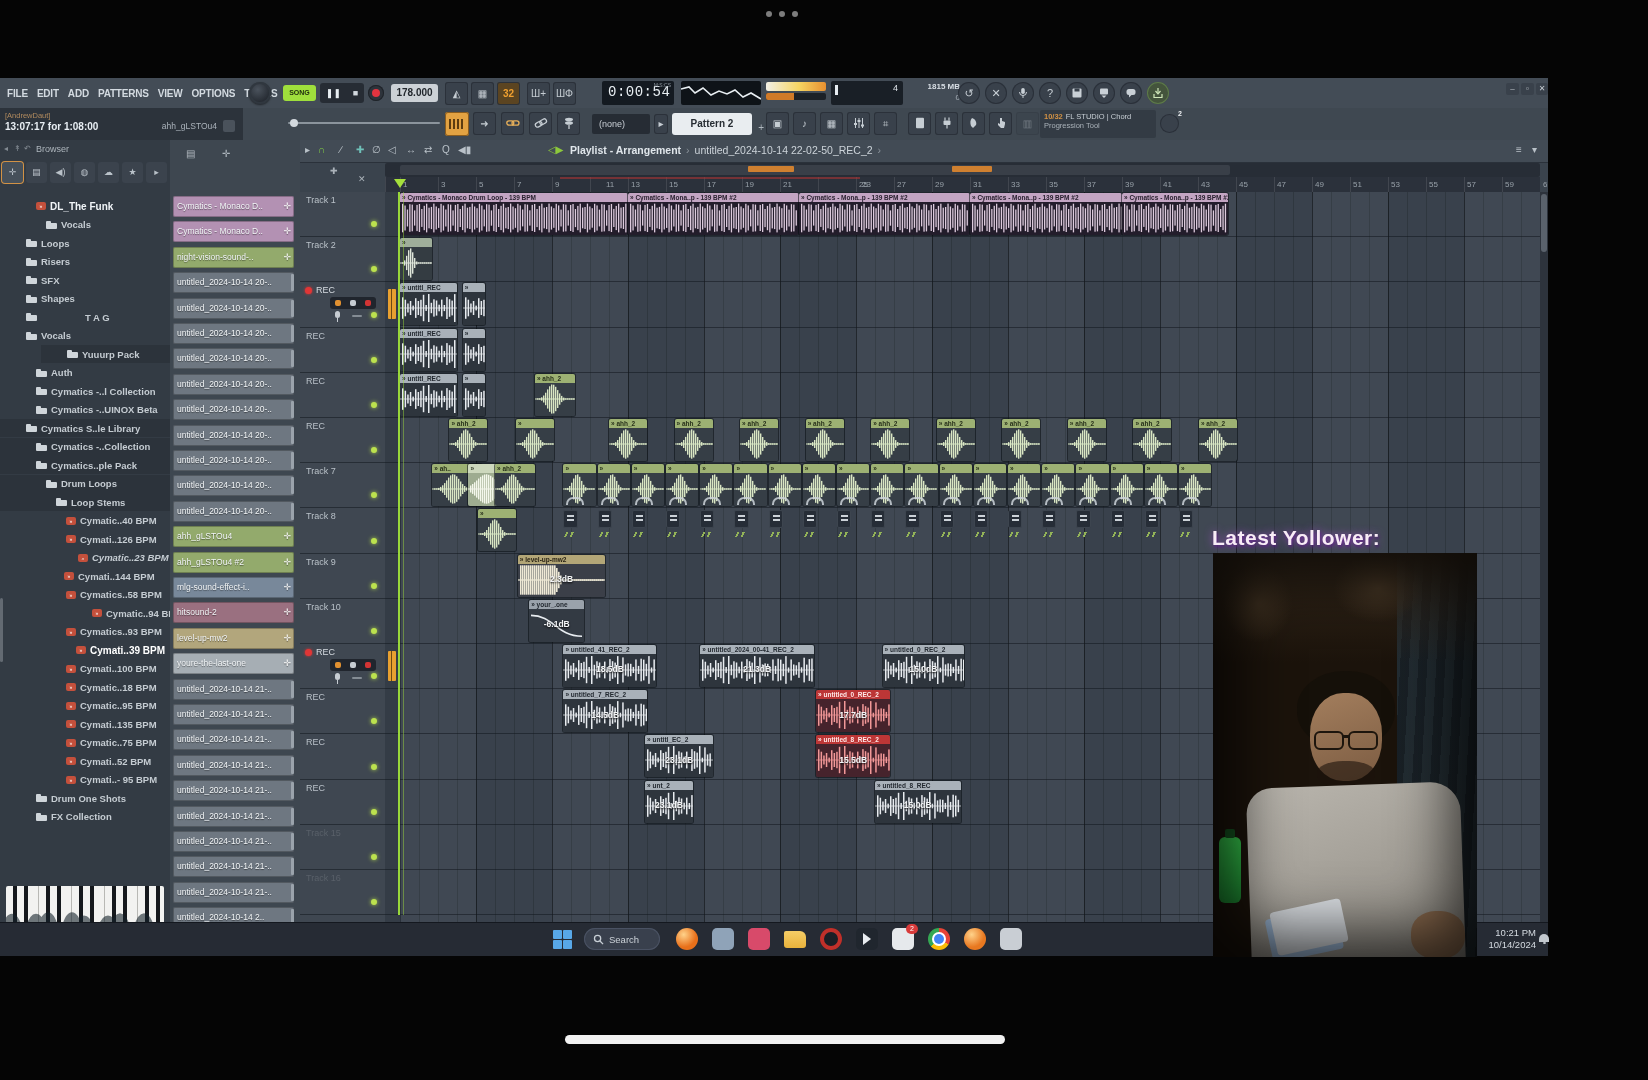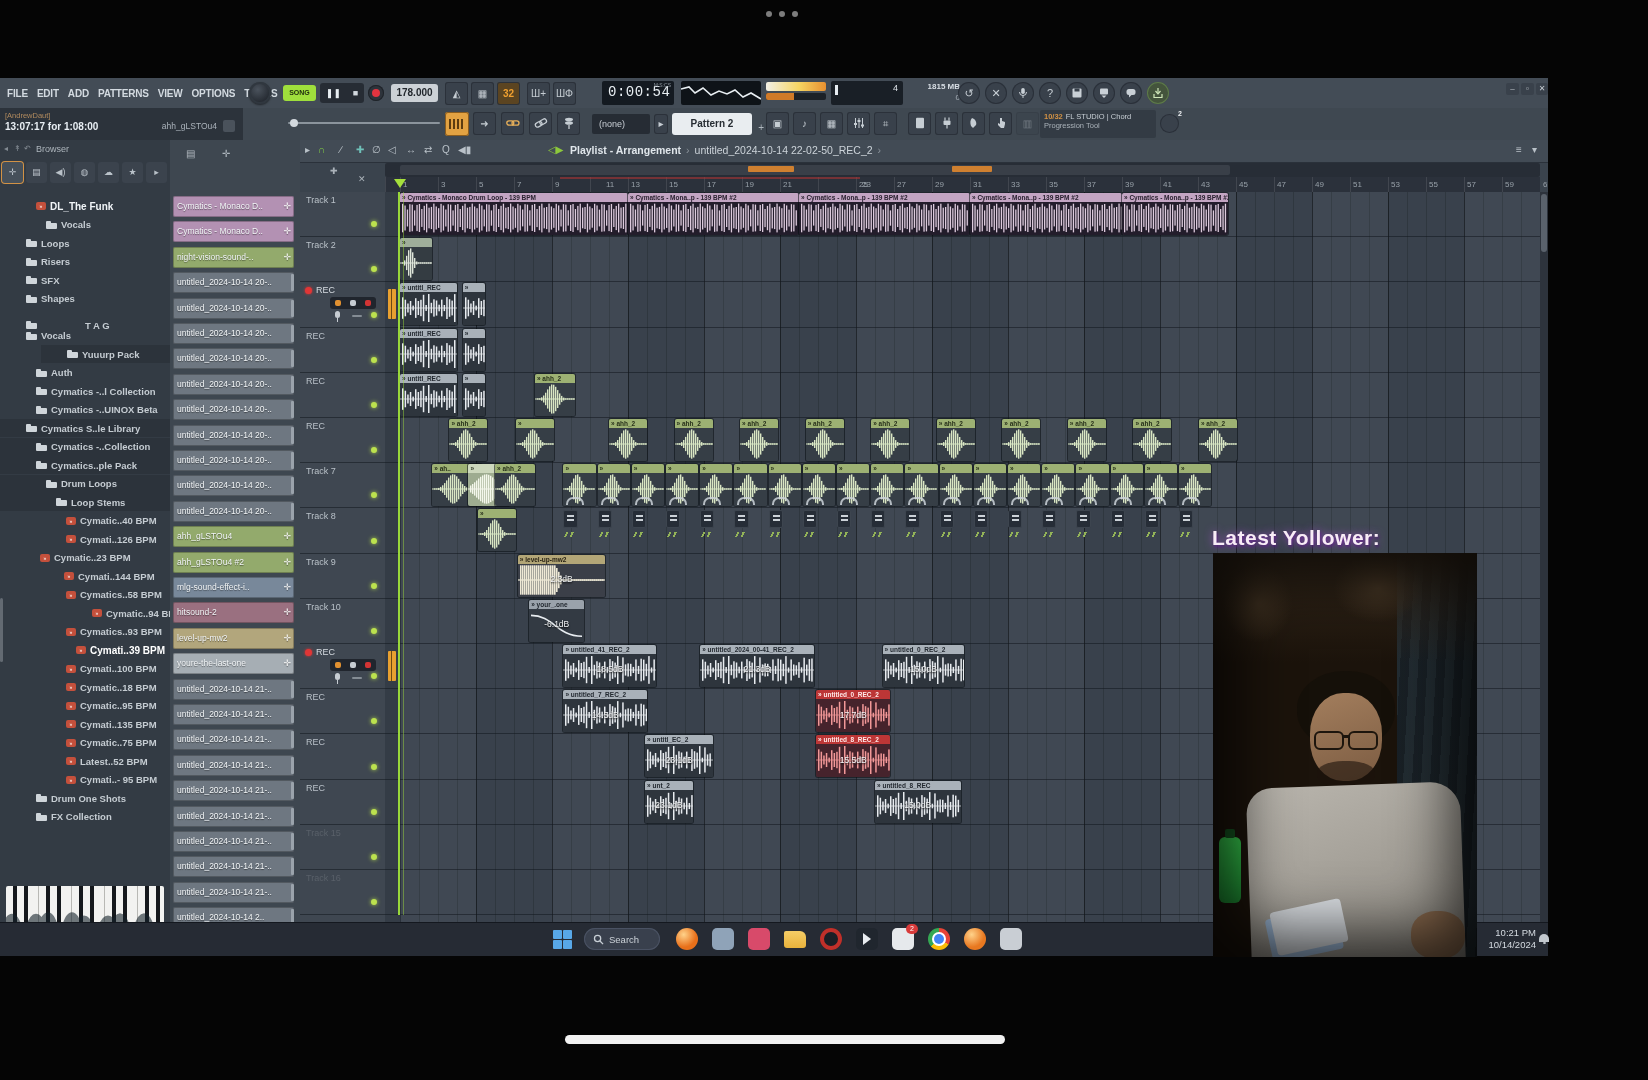--- a/index.html
+++ b/index.html
@@ -128,21 +128,21 @@
   .thead .mic{position:absolute;left:34px;top:29px;width:7px;height:11px}
   .thead .mic:before{content:"";position:absolute;left:1px;top:0;width:5px;height:7px;border-radius:3px;background:#c6ccd2}
   .thead .mic:after{content:"";position:absolute;left:3px;top:7px;width:1px;height:4px;background:#c6ccd2}
   .thead .dash{position:absolute;left:52px;top:33px;width:10px;height:2px;background:#848c94;border-radius:1px}
   #plscroll{position:absolute;left:1240px;top:52px;width:8px;height:763px;background:#2d333c}
   #plscroll i{position:absolute;left:1px;top:2px;width:6px;height:58px;background:#5a626c;border-radius:3px;display:block}
   
   .clip{position:absolute;top:1px;height:42px;border-radius:2px;box-shadow:0 0 0 1px rgba(8,12,16,.55);z-index:2}
   .clip .hd{height:9px;font-size:6.5px;line-height:9px;padding:0 2px;white-space:nowrap;overflow:hidden;border-radius:2px 2px 0 0;font-weight:bold}
   .clip .bd{position:absolute;left:0;right:0;top:9px;bottom:0;border-radius:0 0 2px 2px;overflow:hidden}
-  .clip .gain{position:absolute;left:50%;top:58%;transform:translate(-50%,-50%);font-size:8.5px;font-weight:normal;color:#f3f5f7;text-shadow:0 1px 2px rgba(0,0,0,.95);white-space:nowrap;z-index:3}
+  .clip .gain{position:absolute;left:50%;top:58%;transform:translate(-50%,-50%);font-size:8.5px;font-weight:bold;color:#f3f5f7;text-shadow:0 1px 2px rgba(0,0,0,.95);white-space:nowrap;z-index:3}
   .c-pink .hd{background:#c3a5c3;color:#2a2130}.c-pink .bd{background:#231d2b}
   .c-gray .hd{background:#a9b1b9;color:#232930}.c-gray .bd{background:#2e353d}
   .c-gray2 .hd{background:#9aa2ab;color:#232930}.c-gray2 .bd{background:#333a43}
   .c-green .hd{background:#9db173;color:#27301a}.c-green .bd{background:#363e46}
   .c-greensel .hd{background:#cdd8bd;color:#38402c}.c-greensel .bd{background:#9eac90}
   .c-red .hd{background:#bc3636;color:#ffe8e8}.c-red .bd{background:#46232c}
   .c-olive .hd{background:#b3a677;color:#2a2416}.c-olive .bd{background:#3b3f48}
   .c-graygreen .hd{background:#9fae9a;color:#242b22}.c-graygreen .bd{background:#343c42}
   .c-mini{height:16px;top:2px;background:#262d37;border:1px solid #3d454f;border-radius:2px;box-shadow:none}
   .c-mini .mb{position:absolute;left:3px;top:4px;width:7px;height:2px;background:#ccd2d8;box-shadow:0 4px 0 #ccd2d8}
@@ -402,21 +402,21 @@
           <span class="lbl">Risers</span>
         </div>
         <div class="b-item" style="top: 74px; padding-left: 26px;">
           <span class="foico"></span>
           <span class="lbl">SFX</span>
         </div>
         <div class="b-item" style="top: 92.5px; padding-left: 26px;">
           <span class="foico"></span>
           <span class="lbl">Shapes</span>
         </div>
-        <div class="b-item" style="top: 119px; padding-left: 26px; gap: 48px;">
+        <div class="b-item" style="top: 111px; padding-left: 26px; gap: 48px;">
           <span class="foico"></span>
           <span class="lbl">T A G</span>
         </div>
         <div class="b-item" style="top: 129.5px; padding-left: 26px;">
           <span class="foico"></span>
           <span class="lbl">Vocals</span>
         </div>
         <div class="b-item band" style="top: 148px; padding-left: 26px; margin-left: 41px;">
           <span class="foico"></span>
           <span class="lbl">Yuuurp Pack</span>
@@ -454,21 +454,21 @@
           <span class="lbl">Loop Stems</span>
         </div>
         <div class="b-item" style="top: 314.5px; padding-left: 66px;">
           <span class="fico">»</span>
           <span class="lbl">Cymatic..40 BPM</span>
         </div>
         <div class="b-item" style="top: 333px; padding-left: 66px;">
           <span class="fico">»</span>
           <span class="lbl">Cymati..126 BPM</span>
         </div>
-        <div class="b-item" style="top: 351.5px; padding-left: 40px;">
+        <div class="b-item" style="top: 351.5px; padding-left: 78px; font-style: italic;">
           <span class="fico">»</span>
           <span class="lbl">Cymatic..23 BPM</span>
         </div>
         <div class="b-item" style="top: 370px; padding-left: 64px;">
           <span class="fico">»</span>
           <span class="lbl">Cymati..144 BPM</span>
         </div>
         <div class="b-item" style="top: 388.5px; padding-left: 66px;">
           <span class="fico">»</span>
           <span class="lbl">Cymatics..58 BPM</span>
@@ -500,21 +500,21 @@
         <div class="b-item" style="top: 518px; padding-left: 66px;">
           <span class="fico">»</span>
           <span class="lbl">Cymati..135 BPM</span>
         </div>
         <div class="b-item" style="top: 536.5px; padding-left: 66px;">
           <span class="fico">»</span>
           <span class="lbl">Cymatic..75 BPM</span>
         </div>
         <div class="b-item" style="top: 555px; padding-left: 66px;">
           <span class="fico">»</span>
-          <span class="lbl">Latest..52 BPM</span>
+          <span class="lbl">Cymati..52 BPM</span>
         </div>
         <div class="b-item" style="top: 573.5px; padding-left: 66px;">
           <span class="fico">»</span>
           <span class="lbl">Cymati..- 95 BPM</span>
         </div>
         <div class="b-item" style="top: 592px; padding-left: 36px;">
           <span class="foico"></span>
           <span class="lbl">Drum One Shots</span>
         </div>
         <div class="b-item" style="top: 610.5px; padding-left: 36px;">

